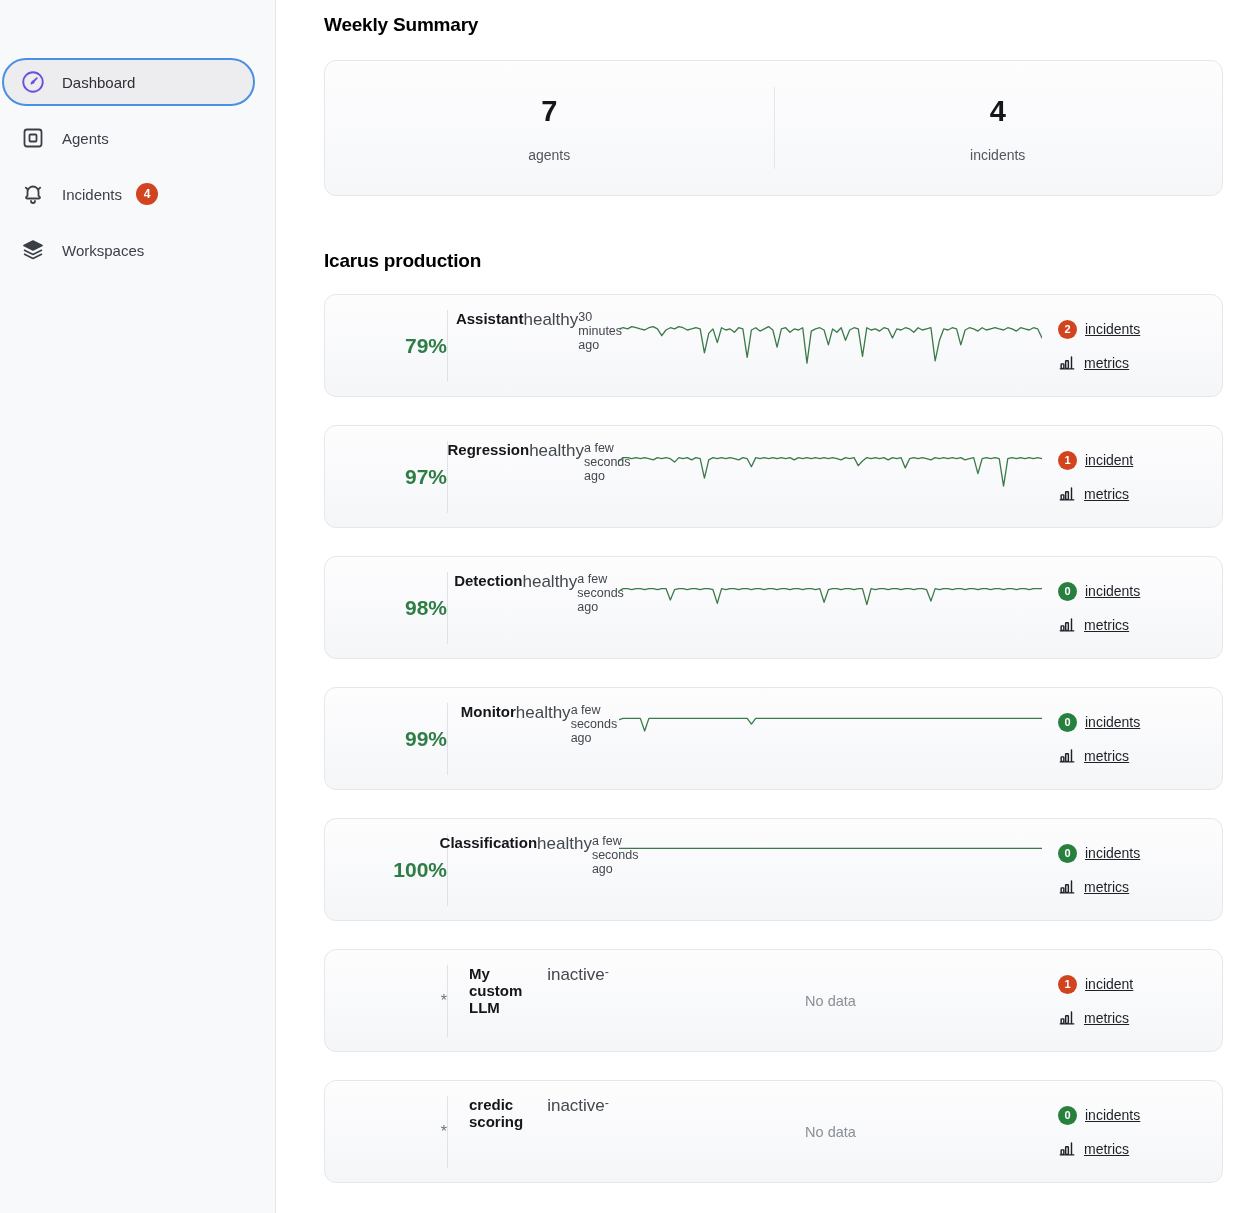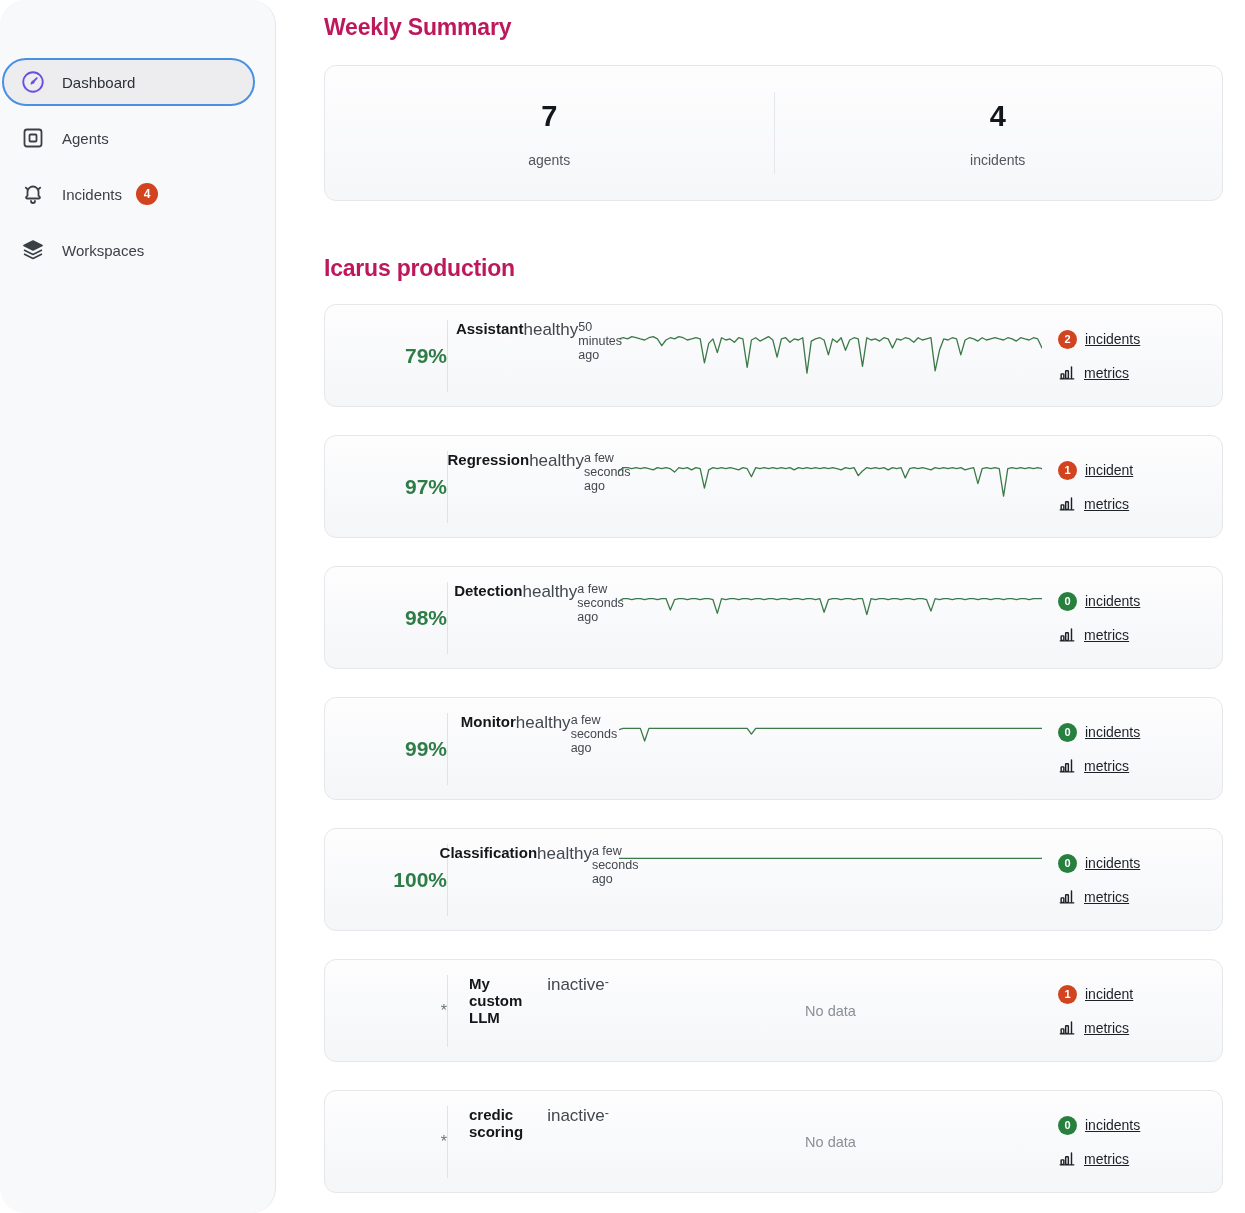--- a/index.html
+++ b/index.html
@@ -15,21 +15,20 @@
   .app { display: flex; width: 1245px; height: 1213px; }
 
   
   .sidebar {
     width: 276px;
     min-width: 276px;
     height: 1213px;
     background: #f8f9fb;
     border-right: 1px solid #e3e6ea;
     position: relative;
-    border-radius: 25px;
   }
   .logo-wrap {
     height: 10px;
     position: relative;
     overflow: hidden;
   }
   .logo-row {
     position: absolute;
     top: -42px;
     left: 22px;
@@ -84,23 +83,23 @@
     display: flex; align-items: center; justify-content: center;
   }
 
   
   .main {
     flex: 1;
     padding: 0 22px 0 48px;
     overflow: hidden;
   }
   .section-title {
-    font-size: 23px;
-    font-weight: bold;
-    color: #be185d;
+    font-size: 19px;
+    font-weight: bold;
+    color: #000000;
     margin: 14px 0 0 0;
     letter-spacing: -0.2px;
   }
   .section-title.second { margin-top: 54px; }
 
   
   .summary-card {
     margin-top: 24px;
     height: 136px;
     border: 1px solid #e5e7eb;
@@ -317,21 +316,21 @@
     </section>
 
     <h2 class="section-title second">Icarus production</h2>
 
     <section class="rows" id="agent-rows">
         <div class="agent-card">
           <div class="pct">79%</div>
           <div class="info">
             <div class="agent-name">Assistant</div>
             <div class="agent-status">healthy</div>
-            <div class="agent-time">50 minutes ago</div>
+            <div class="agent-time">30 minutes ago</div>
           </div>
           <div class="spark">
             <svg viewBox="0 0 460 58" preserveAspectRatio="none">
               <path d="M0.0 11.9 L4.6 10.7 L9.3 11.9 L13.9 9.6 L18.6 10.7 L23.2 11.9 L27.9 13.0 L32.5 10.7 L37.2 9.6 L41.8 11.9 L46.5 18.7 L51.1 13.0 L55.8 10.7 L60.4 11.9 L65.1 9.6 L69.7 10.7 L74.3 13.0 L79.0 11.9 L83.6 10.7 L88.3 11.9 L92.9 35.9 L97.6 16.4 L102.2 11.9 L106.9 25.6 L111.5 10.7 L116.2 13.0 L120.8 11.9 L125.5 15.3 L130.1 10.7 L134.7 11.9 L139.4 40.4 L144.0 13.0 L148.7 10.7 L153.3 14.1 L158.0 11.9 L162.6 9.6 L167.3 13.0 L171.9 30.1 L176.6 11.9 L181.2 10.7 L185.9 15.3 L190.5 11.9 L195.2 13.0 L199.8 10.7 L204.4 46.1 L209.1 14.1 L213.7 11.9 L218.4 10.7 L223.0 13.0 L227.7 27.9 L232.3 11.9 L237.0 15.3 L241.6 10.7 L246.3 23.3 L250.9 13.0 L255.6 10.7 L260.2 11.9 L264.8 39.3 L269.5 10.7 L274.1 13.0 L278.8 11.9 L283.4 14.1 L288.1 10.7 L292.7 11.9 L297.4 21.0 L302.0 11.9 L306.7 13.0 L311.3 10.7 L316.0 11.9 L320.6 15.3 L325.3 10.7 L329.9 13.0 L334.5 11.9 L339.2 10.7 L343.8 43.9 L348.5 23.3 L353.1 11.9 L357.8 13.0 L362.4 10.7 L367.1 11.9 L371.7 27.9 L376.4 13.0 L381.0 10.7 L385.7 11.9 L390.3 14.1 L394.9 10.7 L399.6 13.0 L404.2 11.9 L408.9 10.7 L413.5 11.9 L418.2 13.0 L422.8 10.7 L427.5 11.9 L432.1 14.1 L436.8 10.7 L441.4 11.9 L446.1 13.0 L450.7 10.7 L455.4 11.9 L460.0 21.0" fill="none" stroke="#3b7a48" stroke-width="1.3" stroke-linejoin="round" stroke-linecap="round" vector-effect="non-scaling-stroke"></path>
             </svg>
           </div>
           <div class="actions">
             <div class="action">
               <span class="badge red">2</span>
               <span class="action-label">incidents</span>

